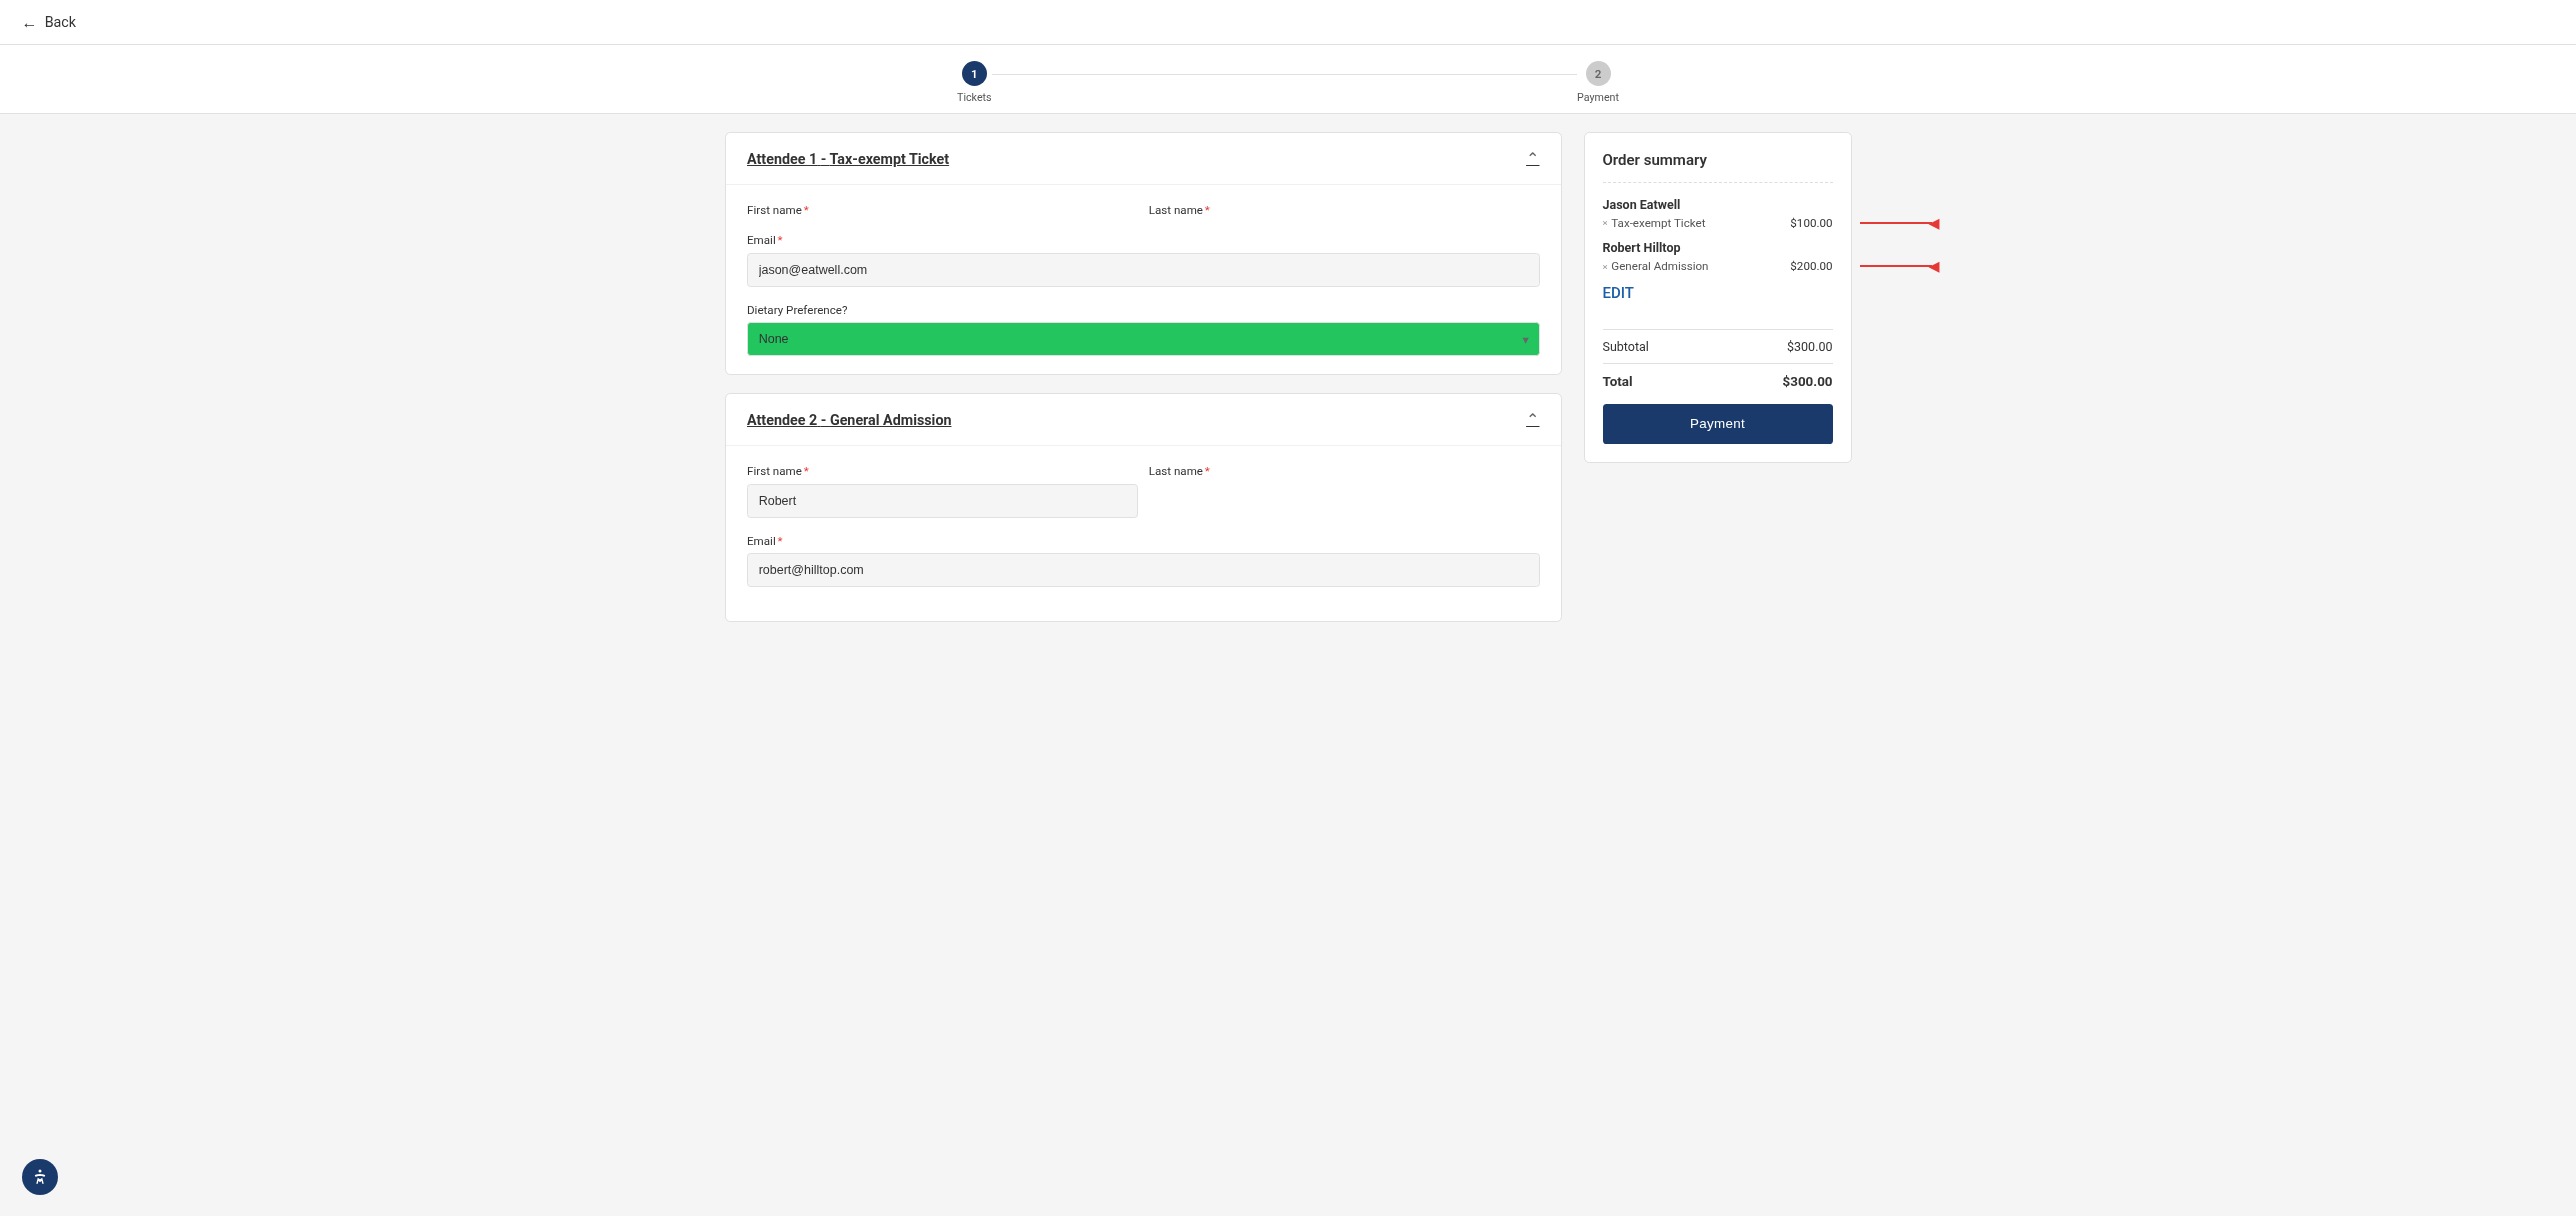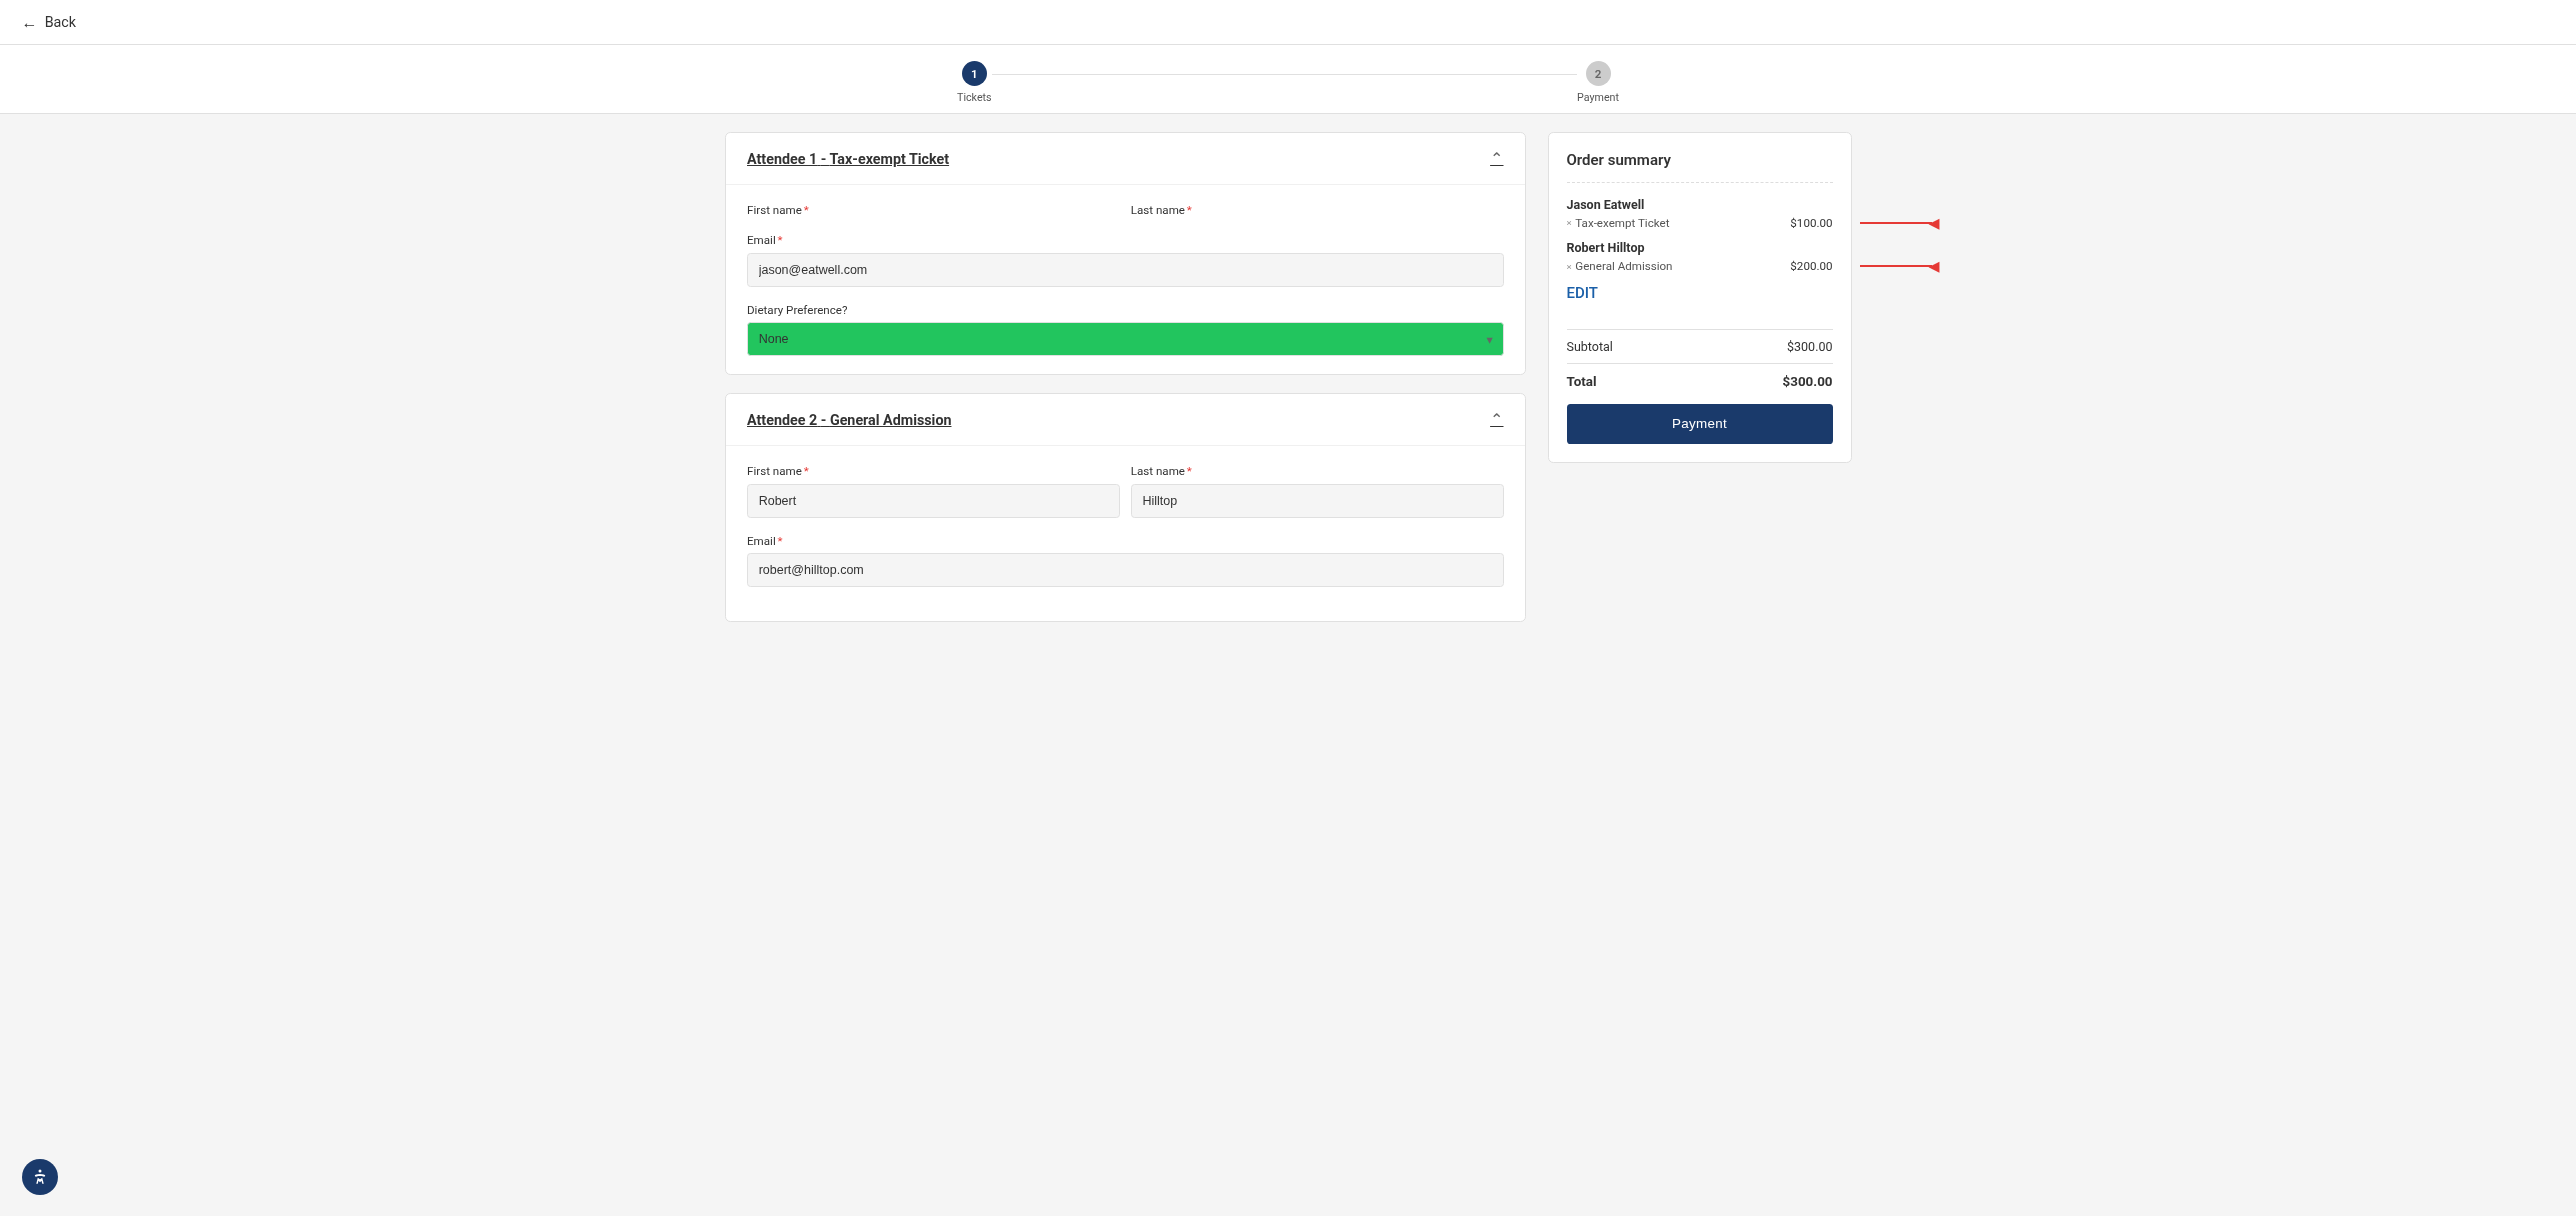--- a/index.html
+++ b/index.html
@@ -174,21 +174,21 @@
       right: 10.7px;
       top: 50%;
       transform: translateY(-50%);
       pointer-events: none;
       color: #666;
       font-size: 12.5px;
     }
 
     
     .order-summary {
-      width: 304px;
+      width: 268px;
       background: #fff;
       border: 0.9px solid #e0e0e0;
       border-radius: 5.4px;
       padding: 18px;
       flex-shrink: 0;
     }
     .order-summary-title {
       font-size: 15px;
       font-weight: 600;
       color: #333;
@@ -369,21 +369,20 @@
           <div class="form-group">
             <label class="form-label">
               <span>First name</span><span class="required-star">*</span>
             </label>
             <input class="form-input" type="text" value="Robert" style="">
           </div>
           <div class="form-group">
             <label class="form-label">
               <span>Last name</span><span class="required-star">*</span>
             </label>
-            <input class="form-input" type="text" value="Hilltop" style="">
           </div>
         </div>
         <div class="form-group" style="margin-bottom:16px;">
           <label class="form-label">
             <span>Email</span><span class="required-star">*</span>
           </label>
           <input class="form-input" type="email" value="robert@hilltop.com" style="">
         </div>
       </div>
     </div>

